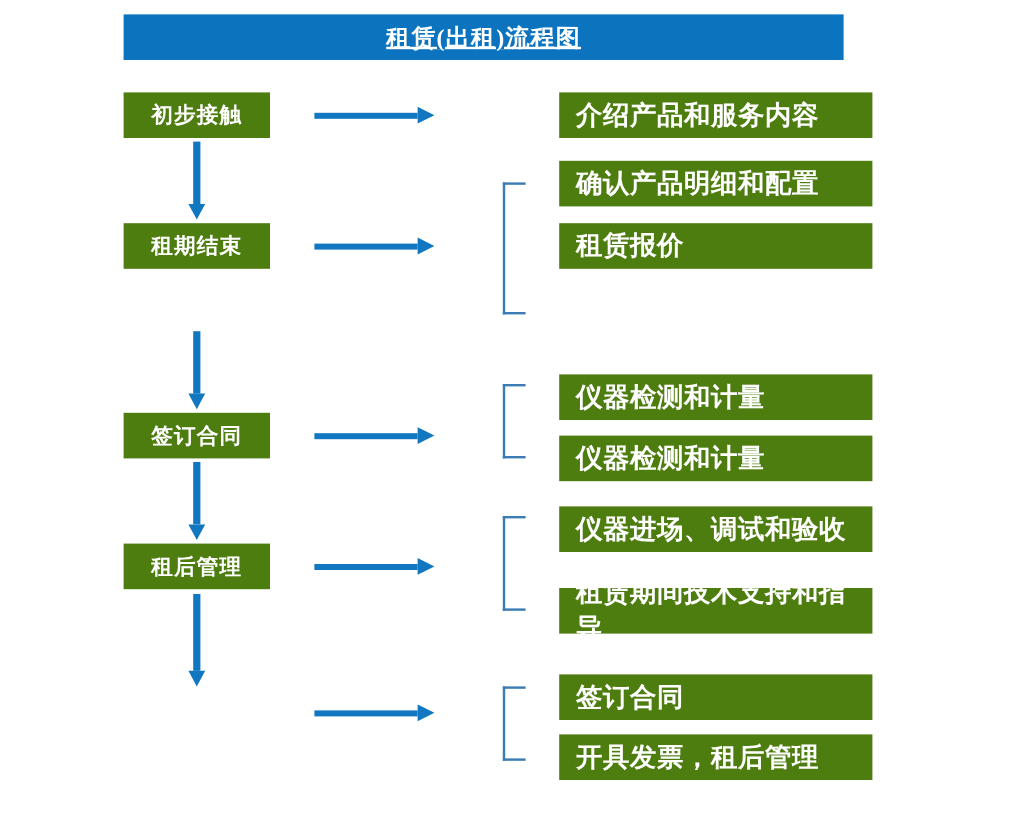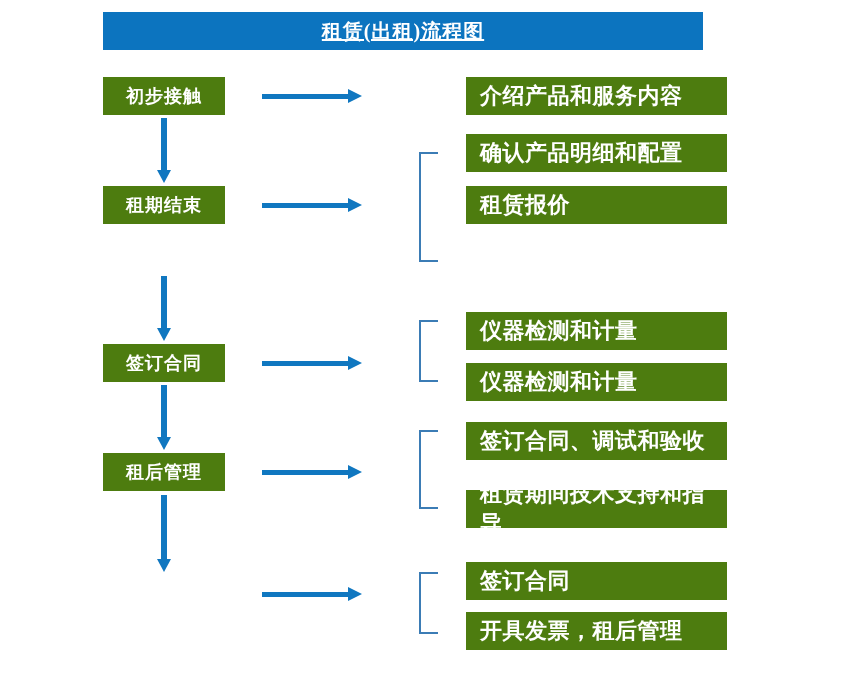--- a/index.html
+++ b/index.html
@@ -183,19 +183,19 @@
   <div class="bracket" style="top:572px; height:62px;"></div>
 
   <div class="box detail" style="top:77px;">介绍产品和服务内容</div>
 
   <div class="box detail" style="top:134px;">确认产品明细和配置</div>
   <div class="box detail" style="top:186px;">租赁报价</div>
 
   <div class="box detail" style="top:312px;">仪器检测和计量</div>
   <div class="box detail" style="top:363px;">仪器检测和计量</div>
 
-  <div class="box detail" style="top:422px;">签订合同、调试和验收</div>
+  <div class="box detail" style="top:422px;">仪器进场、调试和验收</div>
   <div class="box detail" style="top:490px;">租赁期间技术支持和指导</div>
 
   <div class="box detail" style="top:562px;">签订合同</div>
   <div class="box detail" style="top:612px;">开具发票，租后管理</div>
 
 </div>
 
 </body></html>

